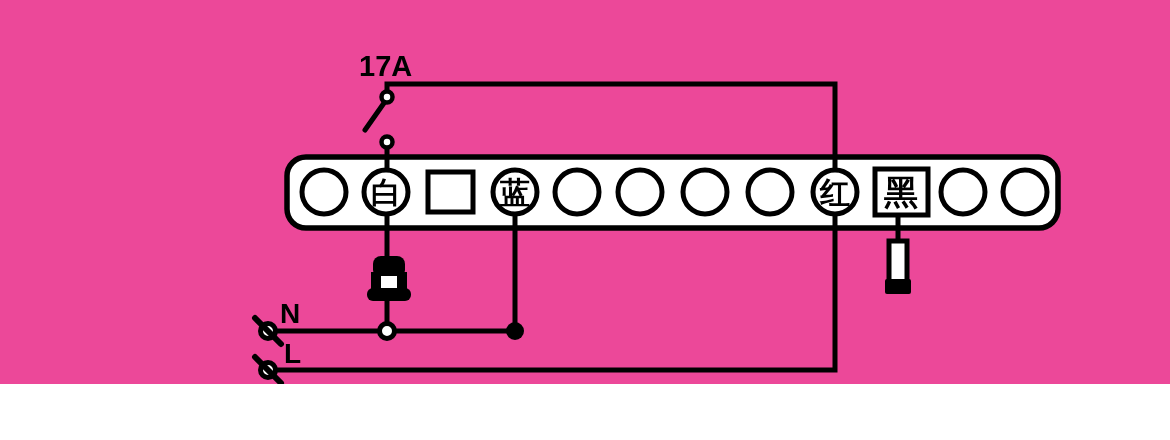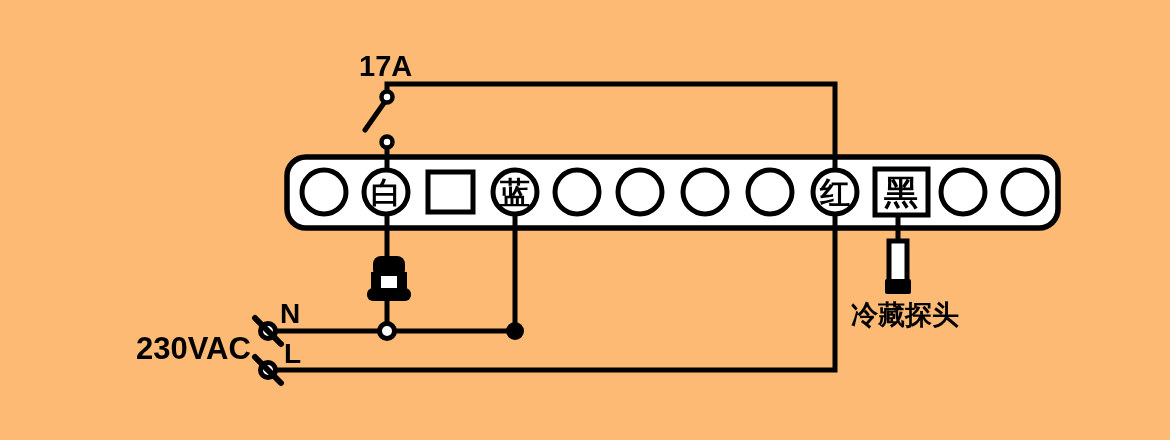--- a/index.html
+++ b/index.html
@@ -1,20 +1,20 @@
 <!DOCTYPE html>
 <html><head>
 <meta charset="utf-8">
 <style>
   html, body { margin: 0; padding: 0; background: #ffffff; }
   .stage {
     position: relative;
     width: 1170px;
-    height: 440px;
-    background: #fdba74;
+    height: 384px;
+    background: #ec4899;
     overflow: hidden;
     font-family: "Liberation Sans", "DejaVu Sans", sans-serif;
   }
   .stage svg { position: absolute; left: 0; top: 0; }
   .lbl {
     position: absolute;
     font-weight: bold;
     color: #000000;
     white-space: nowrap;
     line-height: 1;
@@ -109,28 +109,26 @@
     </g>
 
     <g>
       <rect x="889" y="241" width="18" height="41" fill="#ffffff" stroke="#000000" stroke-width="5"></rect>
       <rect x="885" y="279" width="26" height="15" rx="2" fill="#000000"></rect>
     </g>
   </svg>
 
   <div class="lbl lbl-fuse">17A</div>
 
-  <div class="lbl lbl-supply">230VAC</div>
 
   <div class="lbl lbl-neutral">N</div>
 
   <div class="lbl lbl-live">L</div>
 
 
-  <div class="lbl lbl-probe">冷藏探头</div>
 
   <div class="tchar tchar-white">白</div>
 
   <div class="tchar tchar-blue">蓝</div>
 
   <div class="tchar tchar-red">红</div>
 
   <div class="tchar tchar-black">黑</div>
 
 </div>

